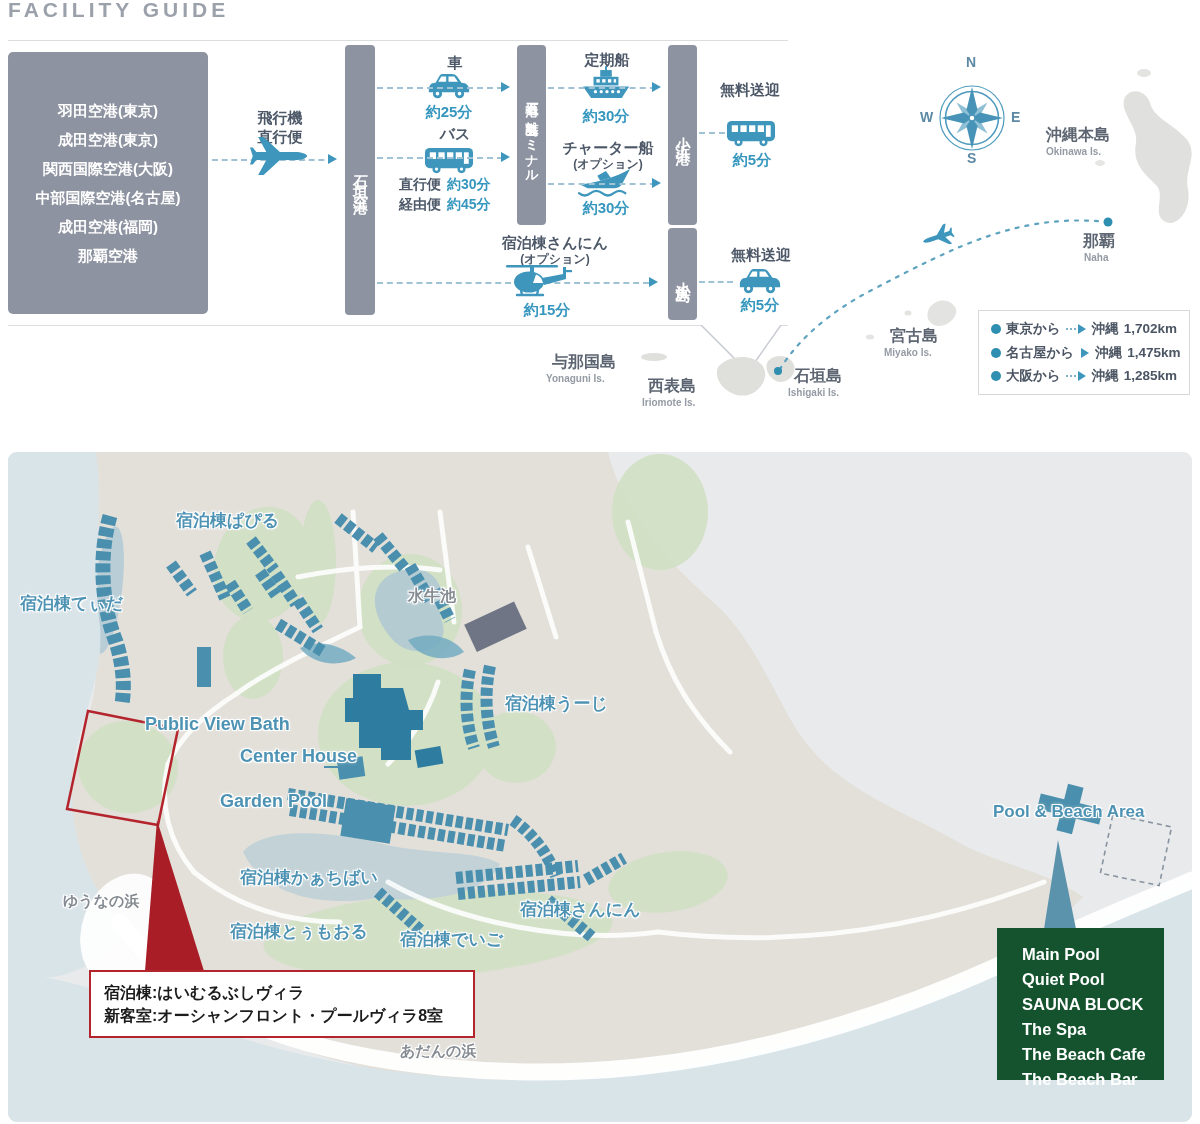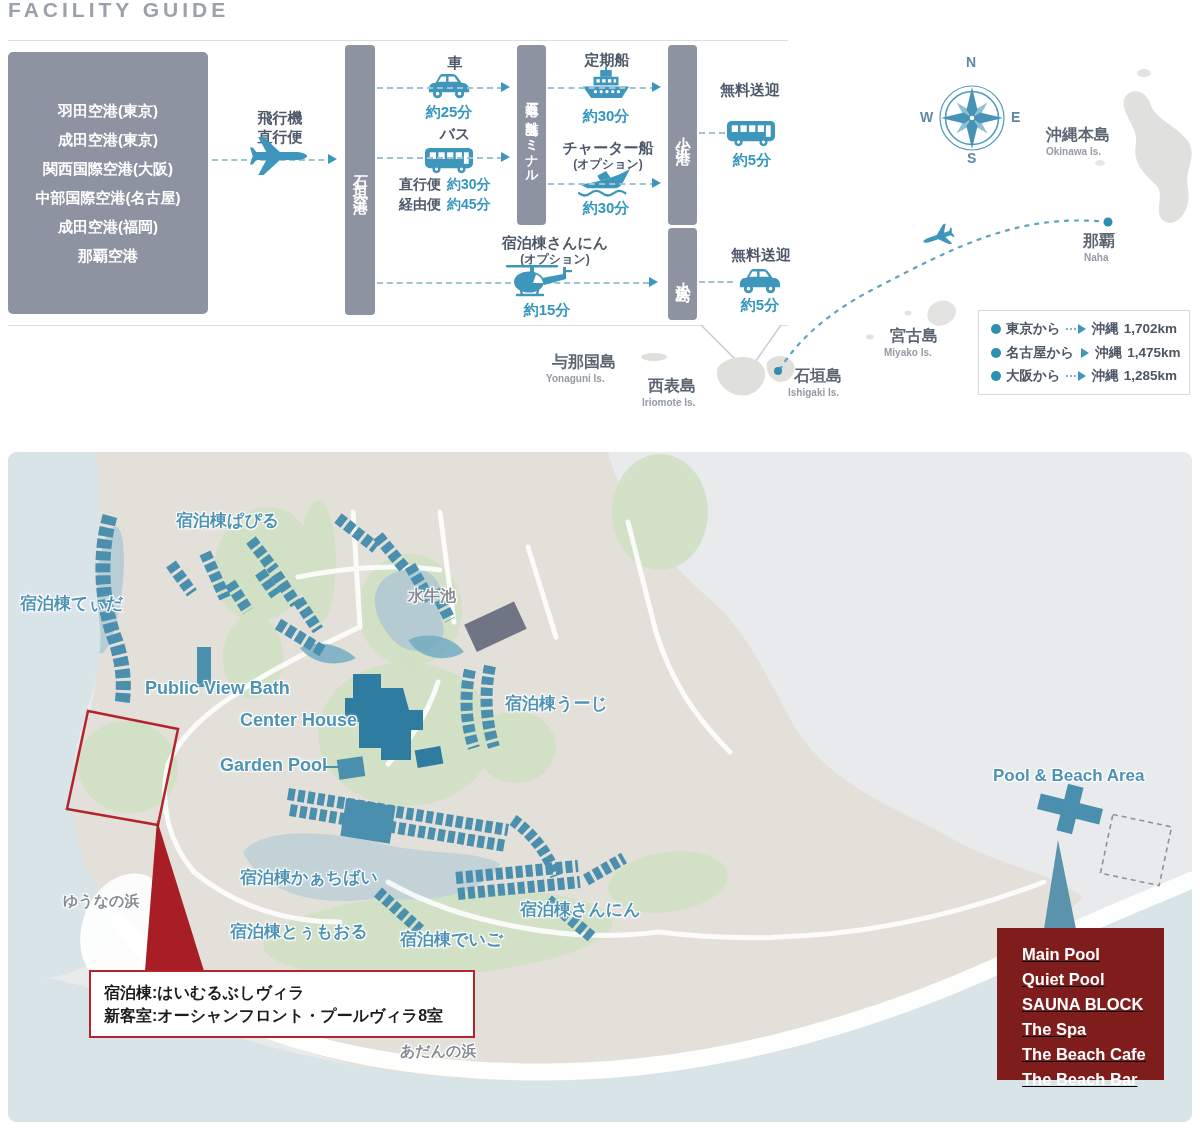--- a/index.html
+++ b/index.html
@@ -28,26 +28,26 @@
   .lrow{display:flex;align-items:center;height:26px;}
   .ldot{width:10px;height:10px;border-radius:50%;background:#2e8fb0;margin-right:5px;flex:none;}
   .lfrom{font-size:13.5px;font-weight:700;color:#4b5563;white-space:nowrap;}
   .lspace{flex:1;border-top:2px dotted #7fb3cc;margin:0 2px 0 5px;}
   .larr{width:0;height:0;border-left:8px solid #3e96bc;border-top:5px solid transparent;border-bottom:5px solid transparent;margin-right:6px;}
   .lto{font-size:13.5px;font-weight:700;color:#4b5563;white-space:nowrap;}
   .lto b{font-weight:800;margin-left:5px;}
   .map{position:absolute;left:8px;top:452px;width:1184px;height:670px;border-radius:9px;overflow:hidden;background:#e9eaec;}
   .map svg.art{position:absolute;left:0;top:0;}
   .mlbl{position:absolute;font-size:17px;font-weight:700;color:#4e93b4;white-space:nowrap;z-index:2;text-shadow:-1px -1px 0 #fff,1px -1px 0 #fff,-1px 1px 0 #fff,1px 1px 0 #fff,0 0 4px #fff;}
-  .mlbl.en{font-size:18px;}
+  .mlbl.en{font-size:18px;margin-top:36px;}
   .mlbl.gray{color:#858b92;font-size:15px;}
   .leader{position:absolute;height:2px;background:#4a8fad;z-index:2;}
   .redbox{position:absolute;background:#fff;border:2px solid #b3242c;z-index:3;padding:9px 13px;box-sizing:border-box;}
   .redbox div{font-size:16px;font-weight:800;color:#1c1c1c;line-height:1.45;white-space:nowrap;}
-  .bluebox{position:absolute;background:#7f1d1d;z-index:3;padding:14px 0 0 25px;box-sizing:border-box;text-decoration:underline;}
+  .bluebox{position:absolute;background:#14532d;z-index:3;padding:14px 0 0 25px;box-sizing:border-box;}
   .bluebox div{font-size:16.5px;font-weight:700;color:#fff;line-height:25px;white-space:nowrap;}
 </style>
 </head>
 <body>
 
 <div class="stage">
 
   <div class="abs ttl" style="left:8px;top:-2px;">FACILITY GUIDE</div>
   <div class="rule" style="left:8px;top:40px;width:780px;"></div>
   <div class="rule" style="left:8px;top:325px;width:780px;"></div>

